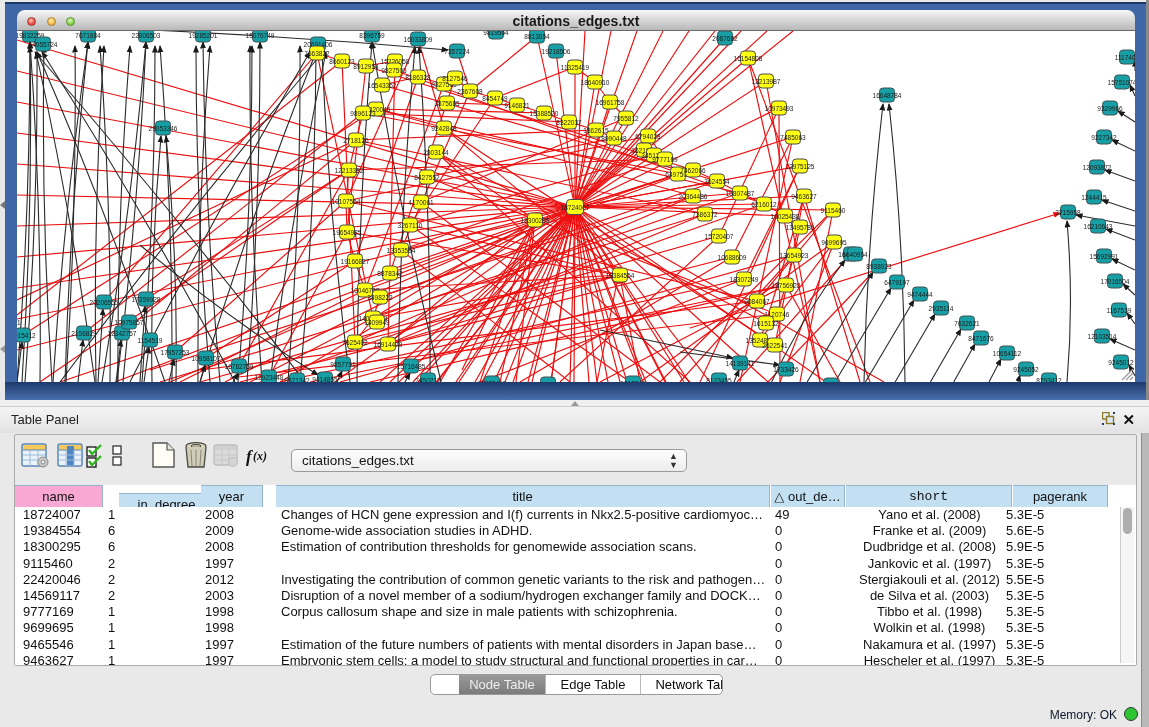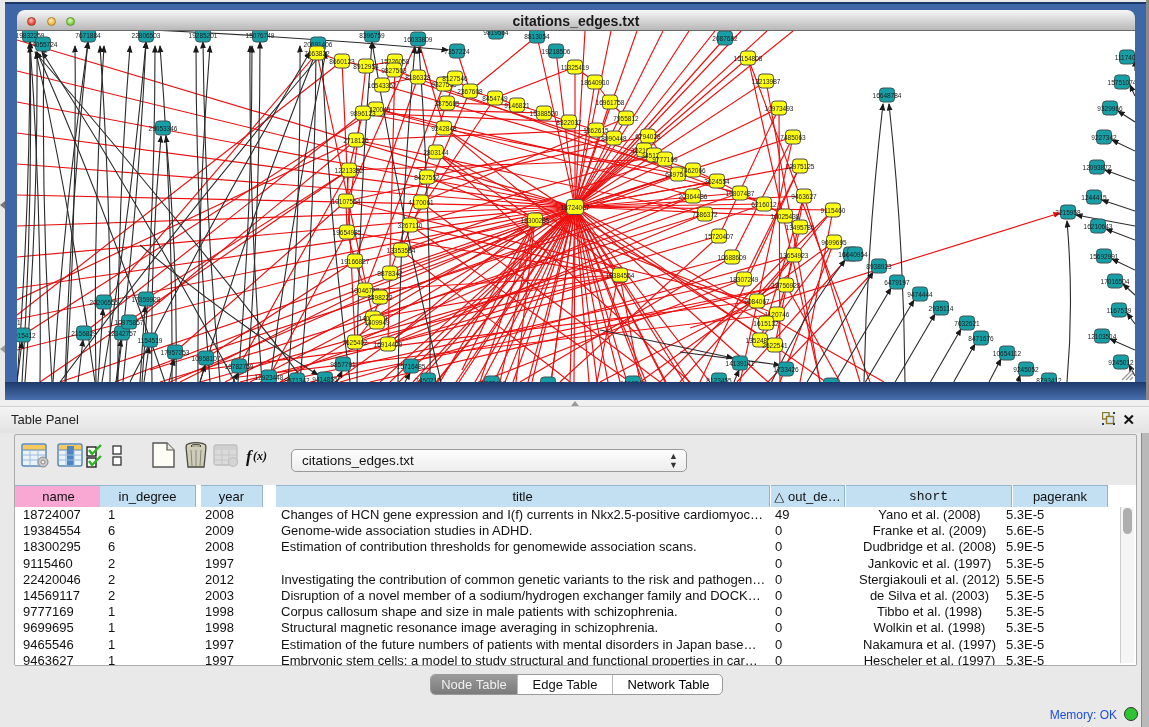--- a/index.html
+++ b/index.html
@@ -46,25 +46,25 @@
 .c3 { left:190px; width:70px; }
 .c4 { left:266px; width:494px; }
 .c5 { left:760px; width:70px; }
 .c6 { left:831px; width:167px; text-align:center; }
 .c7 { left:991px; width:100px; }
 #scrollbar { position:absolute; left:1105px; top:72px; width:14px; height:156px; background:#f5f5f5; border-left:1px solid #ccc; }
 #thumb { position:absolute; left:2px; top:1px; width:9px; height:26px; background:#aeaeae; border-radius:5px; }
 
 #tabs { position:absolute; left:430px; top:674px; width:293px; height:21px; border:1px solid #9a9a9a;
   border-radius:5px; background:#fff; overflow:hidden; font-size:13px; }
-#tabs div { position:absolute; top:0; height:21px; line-height:20px; text-align:center; }
+#tabs div { position:absolute; top:0; height:21px; line-height:20px; text-align:center;margin-left:28px; }
 #tab1 { left:0; width:86px; background:linear-gradient(#9a9a9a,#787878); color:#f0f0f0; }
 #tab2 { left:86px; width:95px; border-left:1px solid #b9b9b9; color:#111; }
 #tab3 { left:181px; width:112px; border-left:1px solid #b9b9b9; color:#000000; }
-#status { position:absolute; right:32px; top:708px; font-size:12px; color:#1d4ed8; }
+#status { position:absolute; right:32px; top:708px; font-size:12px; color:#0f172a; }
 #memdot { position:absolute; right:11px; top:707px; width:14px; height:14px; border-radius:50%;
   background:#2fc434; border:1px solid #333; }
 </style></head>
 <body>
 <div id="winframe">
     <div class="topline"></div>
     <div class="bottom"></div>
   </div>
 <div id="titlebar">
     <div class="title">citations_edges.txt</div>
@@ -780,21 +780,21 @@
       <text x="231" y="27" font-size="17" font-style="italic" font-weight="bold" font-family="Liberation Serif, serif" fill="#111">f</text>
       <text x="238" y="25" font-size="12" font-style="italic" font-weight="bold" font-family="Liberation Serif, serif" fill="#111">(x)</text>
     </svg>
     <div id="dropdown">
         <div class="txt">citations_edges.txt</div>
       <div class="arr">▲<br>▼</div>
       </div>
   </div>
   <div id="thead">
     <div class="th" style="left:0; width:88px; background:#f9a8d4; border-left:none;">name</div>
-    <div class="th" style="left:85px; width:96px;">in_degree</div>
+    <div class="th" style="left:104px; width:96px;margin-top:8px;">in_degree</div>
     <div class="th" style="left:186px; width:62px;">year</div>
     <div class="th" style="left:261px; width:494px;">title</div>
     <div class="th" style="left:756px; width:74px;">△ out_de…</div>
     <div class="th" style="left:831px; width:166px;font-family:Liberation Mono, monospace;">short</div>
     <div class="th" style="left:998px; width:95px;">pagerank</div>
   </div>
   <div id="tbody">
 <div class="tr">
         <div class="c1">18724007</div>
         <div class="c2">1</div>
@@ -854,21 +854,20 @@
         <div class="c3">1998</div>
         <div class="c4">Corpus callosum shape and size in male patients with schizophrenia.</div>
         <div class="c5">0</div>
         <div class="c6">Tibbo et al. (1998)</div>
         <div class="c7">5.3E-5</div>
       </div>
 <div class="tr">
         <div class="c1">9699695</div>
         <div class="c2">1</div>
         <div class="c3">1998</div>
-        <div class="c4">Structural magnetic resonance image averaging in schizophrenia.</div>
         <div class="c5">0</div>
         <div class="c6">Wolkin et al. (1998)</div>
         <div class="c7">5.3E-5</div>
       </div>
 <div class="tr">
         <div class="c1">9465546</div>
         <div class="c2">1</div>
         <div class="c3">1997</div>
         <div class="c4">Estimation of the future numbers of patients with mental disorders in Japan base…</div>
         <div class="c5">0</div>

